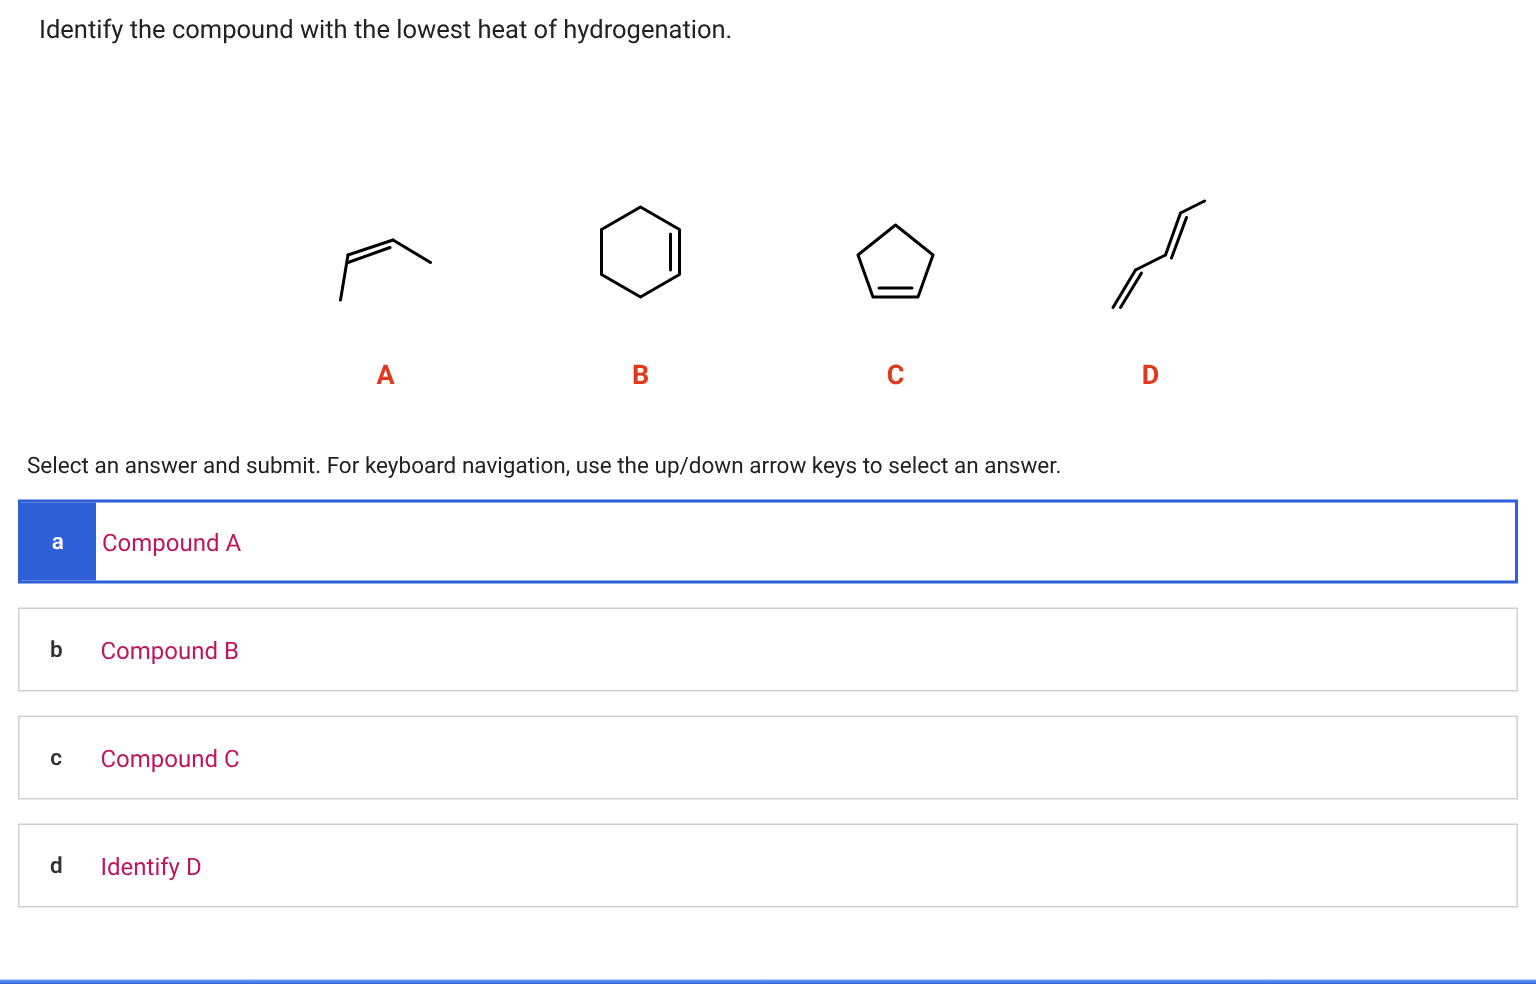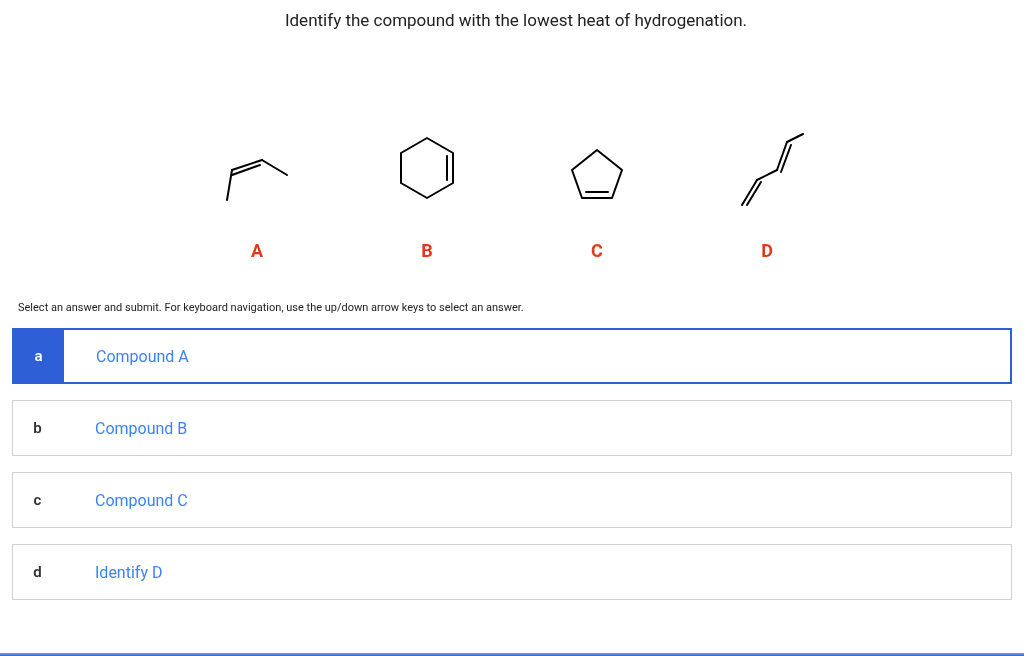--- a/index.html
+++ b/index.html
@@ -5,21 +5,21 @@
   * { box-sizing: border-box; margin: 0; padding: 0; }
   body {
     font-family: -apple-system, BlinkMacSystemFont, "Segoe UI", Roboto, Helvetica, Arial, sans-serif;
     background: #ffffff;
     color: #1a1a1a;
     width: 1024px;
     height: 656px;
     overflow: hidden;
     position: relative;
   }
-  .question-area { padding: 10px 18px 0 26px; text-align: center; }
+  .question-area { padding: 10px 18px 0 26px; }
   .question-text { font-size: 17px; color: #222; font-weight: 400; }
   .structures-row {
     display: flex;
     justify-content: center;
     gap: 90px;
     margin-top: 60px;
     align-items: flex-end;
     height: 120px;
   }
   .structure-wrap { width: 80px; display:flex; justify-content:center; }
@@ -31,21 +31,21 @@
     margin-bottom: 40px;
   }
   .struct-label {
     width: 80px;
     text-align: center;
     font-weight: 700;
     font-size: 18px;
     color: #e03a1c;
   }
   .instructions {
-    font-size: 11px;
+    font-size: 15px;
     color: #222;
     padding: 0 18px 14px 18px;
   }
   .options { padding: 0 12px; }
   .option {
     display: flex;
     align-items: center;
     border: 1px solid #d0d0d0;
     background: #ffffff;
     height: 56px;
@@ -62,23 +62,23 @@
     font-weight: 600;
     font-size: 15px;
     color: #333;
     border-right: 1px solid rgba(0,0,0,0);
   }
   .option.selected .key {
     background: #2f5fd6;
     color: #ffffff;
   }
   .option .label {
-    padding-left: 32px;
+    padding-left: 4px;
     font-size: 16px;
-    color: #3b82f6;
+    color: #be185d;
   }
   .bottom-hr {
     position: absolute;
     left: 0; right: 0; bottom: 0;
     height: 3px;
     background: linear-gradient(#6aa6ff, #2f5fd6);
   }
   svg { display:block; }
 </style>
 </head>

